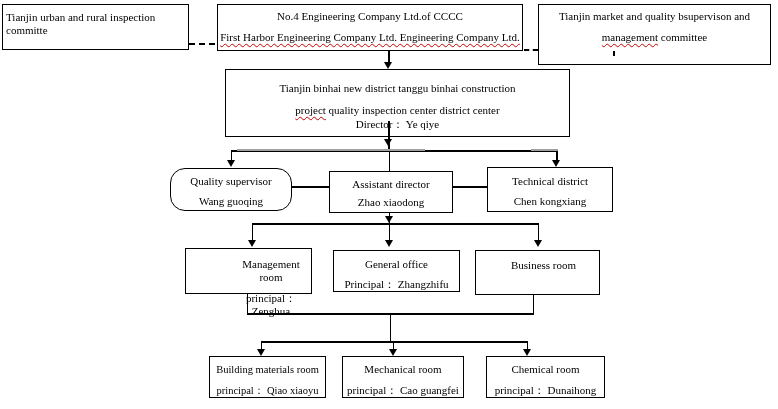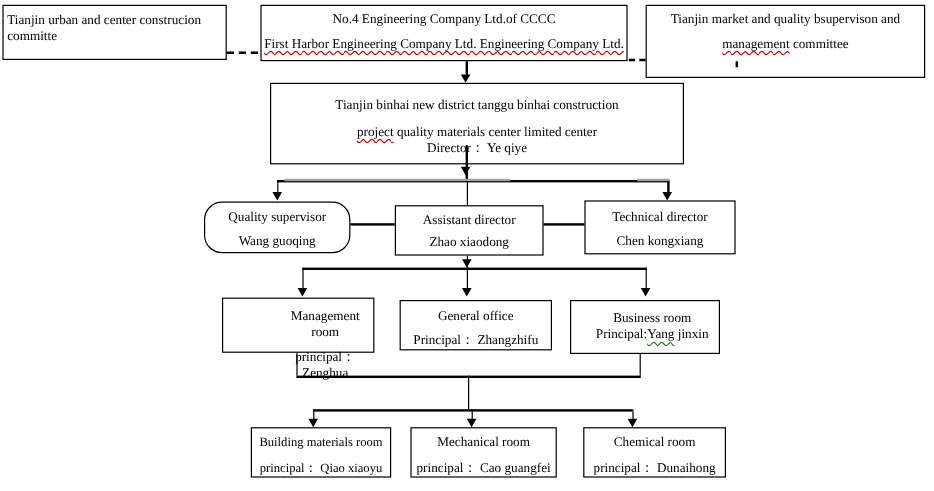--- a/index.html
+++ b/index.html
@@ -21,67 +21,66 @@
        border-right:4.5px solid transparent;border-top:7px solid #000;z-index:5;}
   .wavy-red{text-decoration:underline wavy #cc0000 1px;text-underline-offset:2px;}
   .wavy-green{text-decoration:underline wavy #2a7a2a 1px;text-underline-offset:2px;}
 </style>
 </head>
 <body>
 
 <div class="canvas">
 
   <div class="box" style="left:2px;top:4px;width:187px;height:46px;text-align:left;padding:6px 2px 0 3px;">
-    <span class="ln">Tianjin urban and center  construcion committe</span>
+    <span class="ln">Tianjin urban and rural  inspection committe</span>
   </div>
 
   <div class="box" style="left:217px;top:4px;width:306px;height:47px;padding-top:5px;">
     <span class="ln">No.4 Engineering Company Ltd.of CCCC</span>
     <span class="ln wavy-red" style="margin-top:8px;">First Harbor Engineering Company Ltd. Engineering Company Ltd.</span>
   </div>
 
   <div class="box" style="left:538px;top:4px;width:233px;height:61px;padding-top:5px;">
     <span class="ln">Tianjin market and quality bsupervison and</span>
     <span class="ln" style="margin-top:8px;"><span class="wavy-red">management</span><span> committee</span></span>
   </div>
 
   <div class="box" style="left:225px;top:69px;width:345px;height:68px;padding-top:12px;">
     <span class="ln">Tianjin binhai new district tanggu binhai construction</span>
-    <span class="ln" style="margin-top:9px;"><span class="wavy-red">project</span><span> quality materials center limited center</span></span>
+    <span class="ln" style="margin-top:9px;"><span class="wavy-red">project</span><span> quality inspection center district center</span></span>
     <span class="ln" style="margin-top:1px;">Director： Ye qiye</span>
   </div>
 
   <div class="box" style="left:170px;top:168px;width:122px;height:43px;padding-top:6px;border-radius:15px;">
     <span class="ln">Quality supervisor</span>
     <span class="ln" style="margin-top:7px;">Wang guoqing</span>
   </div>
 
   <div class="box" style="left:329px;top:171px;width:124px;height:42px;padding-top:6px;">
     <span class="ln">Assistant director</span>
     <span class="ln" style="margin-top:5px;">Zhao xiaodong</span>
   </div>
 
   <div class="box" style="left:487px;top:167px;width:126px;height:45px;padding-top:7px;">
-    <span class="ln">Technical director</span>
+    <span class="ln">Technical district</span>
     <span class="ln" style="margin-top:7px;">Chen kongxiang</span>
   </div>
 
   <div class="box" style="left:185px;top:248px;width:127px;height:46px;padding-top:9px;padding-left:45px;">
     <span class="ln">Management room</span>
     <span class="ln" style="margin-top:8px;">principal： Zenghua</span>
   </div>
 
   <div class="box" style="left:333px;top:250px;width:127px;height:42px;padding-top:7px;">
     <span class="ln">General office</span>
     <span class="ln" style="margin-top:7px;">Principal： Zhangzhifu</span>
   </div>
 
   <div class="box" style="left:475px;top:250px;width:125px;height:45px;padding-top:8px;padding-left:12px;">
     <span class="ln">Business room</span>
-    <span class="ln" style="margin-top:1px;"><span>Principal:</span><span class="wavy-green">Yang</span><span> jinxin</span></span>
   </div>
 
   <div class="box" style="left:209px;top:356px;width:117px;height:42px;padding-top:6px;font-size:10.5px;">
     <span class="ln">Building materials room</span>
     <span class="ln" style="margin-top:8px;">principal： Qiao xiaoyu</span>
   </div>
 
   <div class="box" style="left:342px;top:356px;width:122px;height:42px;padding-top:6px;">
     <span class="ln">Mechanical room</span>
     <span class="ln" style="margin-top:8px;">principal： Cao guangfei</span>

